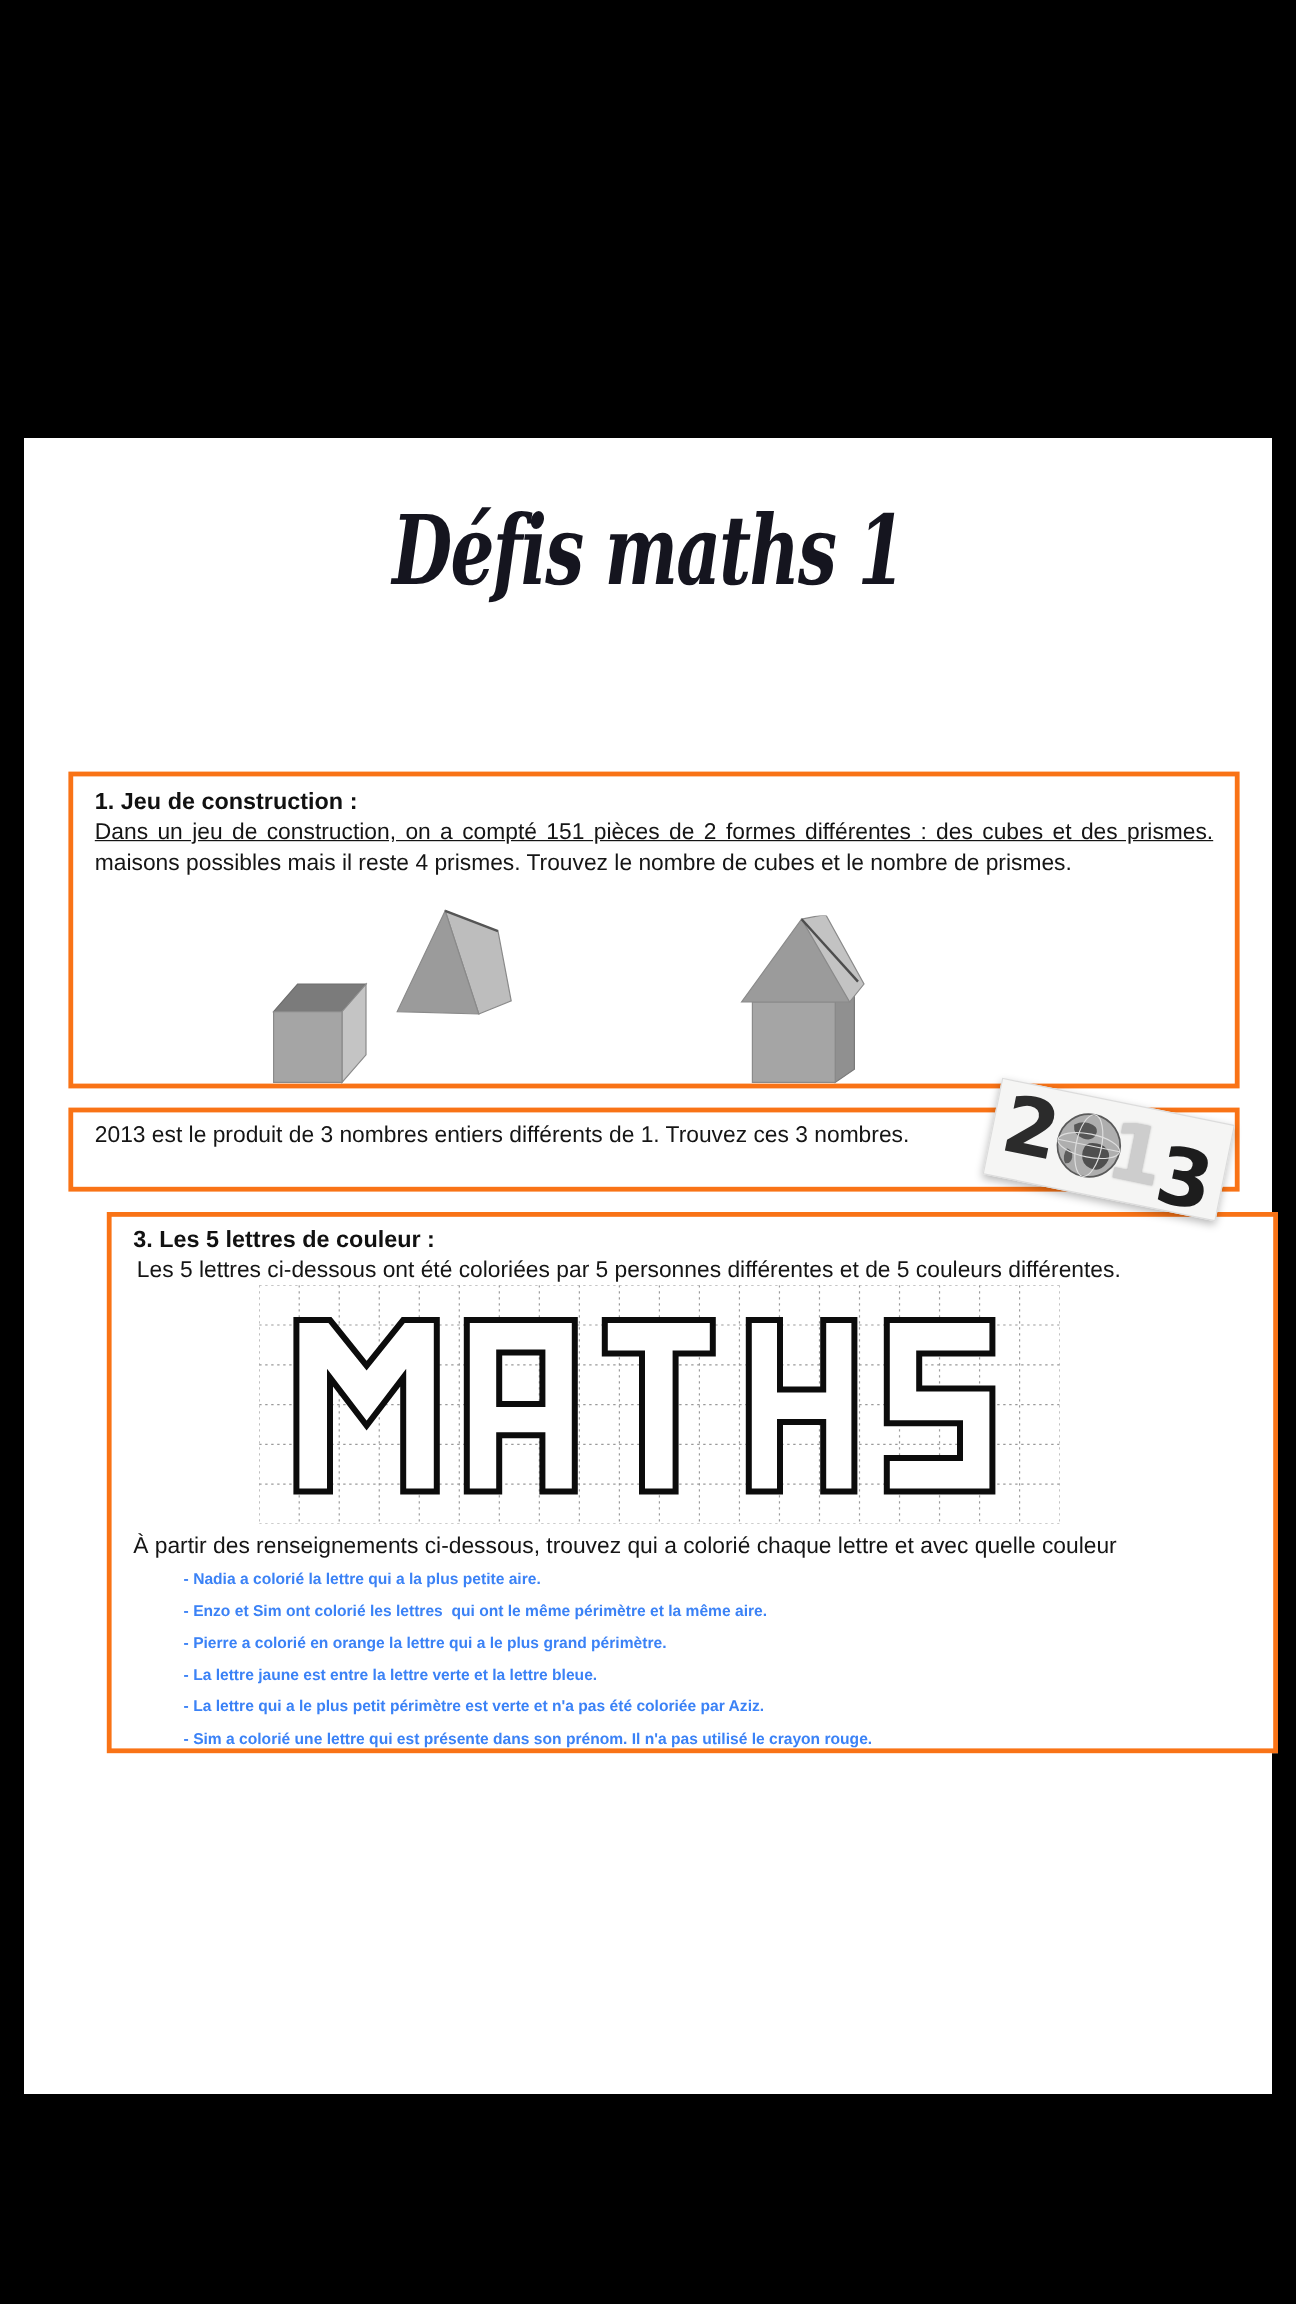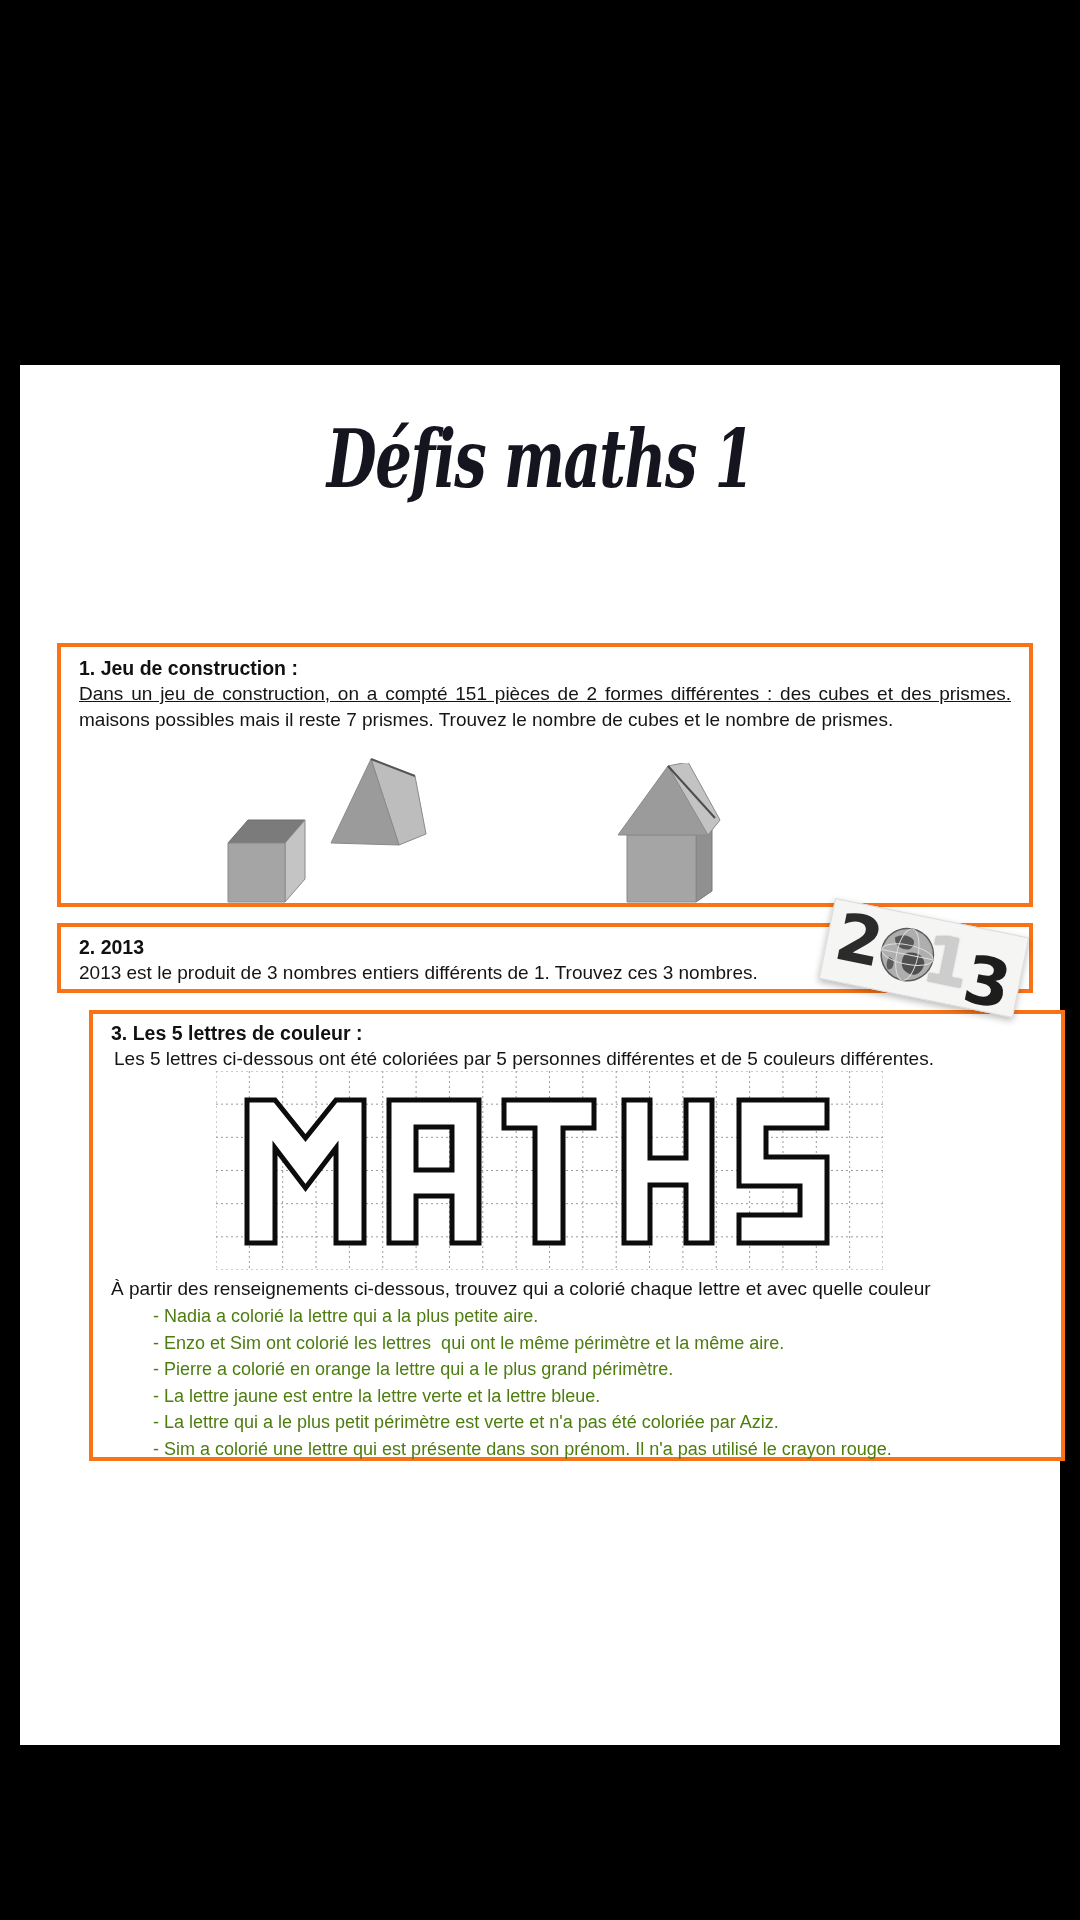--- a/index.html
+++ b/index.html
@@ -38,22 +38,22 @@
   .h-line{
     font-size:19.5px;font-weight:bold;color:#111;
     line-height:26px;white-space:pre;
   }
   .t-line{
     font-size:19px;color:#151515;line-height:25.5px;
   }
   .just{text-align:justify;text-align-last:justify;text-decoration:underline;}
   .abs{position:absolute;}
   .clue{
-    font-size:18px;color:#4d7c0f;line-height:26.5px;
-    padding-left:42px;white-space:pre;
+    font-size:13px;color:#3b82f6;line-height:26.5px;
+    padding-left:42px;white-space:pre;font-weight:bold;
   }
   
   .badge2013{
     position:absolute;left:805px;top:552px;
     width:196px;height:80px;
     background:#f5f5f4;
     border:1px solid #dcdcdc;
     box-shadow:0 3px 7px rgba(0,0,0,.28);
     transform:rotate(11.5deg);
     display:flex;align-items:center;justify-content:center;
@@ -74,21 +74,21 @@
 <body>
 
 <div class="page">
 
   <div class="doc-title">Défis maths 1</div>
 
   <div class="qbox" id="box1">
     <div class="inner">
       <div class="h-line">1. Jeu de construction :</div>
       <div class="t-line just">Dans un jeu de construction, on a compté 151 pièces de 2 formes différentes : des cubes et des prismes.</div>
-      <div class="t-line">maisons possibles mais il reste 7 prismes. Trouvez le nombre de cubes et  le nombre de prismes.</div>
+      <div class="t-line">maisons possibles mais il reste 4 prismes. Trouvez le nombre de cubes et  le nombre de prismes.</div>
     </div>
   </div>
 
   <svg class="abs" style="left:205px;top:452px;" width="90" height="88" viewBox="0 0 90 88">
     <polygon points="3,26 23,3 80,3 60,26" fill="#7b7b7b" stroke="#6e6e6e" stroke-width="1"></polygon>
     <polygon points="60,26 80,3 80,62 60,85" fill="#c4c4c4" stroke="#8a8a8a" stroke-width="1"></polygon>
     <polygon points="3,26 60,26 60,85 3,85" fill="#a5a5a5" stroke="#8a8a8a" stroke-width="1"></polygon>
   </svg>
 
   <svg class="abs" style="left:305px;top:390px;" width="105" height="96" viewBox="0 0 105 96">
@@ -100,21 +100,20 @@
   <svg class="abs" style="left:595px;top:398px;" width="108" height="142" viewBox="0 0 108 142">
     <polygon points="81,72 97,62 97,128 81,139" fill="#909090" stroke="#7a7a7a" stroke-width="1"></polygon>
     <polygon points="12,72 81,72 81,139 12,139" fill="#a5a5a5" stroke="#8a8a8a" stroke-width="1"></polygon>
     <polygon points="53,3 73,-1 105,57 93,72 81,62" fill="#c3c3c3" stroke="#8a8a8a" stroke-width="1"></polygon>
     <polygon points="53,3 3,72 93,72" fill="#9b9b9b" stroke="#8a8a8a" stroke-width="1"></polygon>
     <line x1="53" y1="3" x2="100" y2="55" stroke="#4d4d4d" stroke-width="2"></line>
   </svg>
 
   <div class="qbox" id="box2">
     <div class="inner" style="padding-top:7px;">
-      <div class="h-line">2. 2013</div>
       <div class="t-line">2013 est le produit de 3 nombres entiers différents de 1. Trouvez ces 3 nombres.</div>
     </div>
   </div>
 
   <div class="badge2013">
     <span class="d d2">2</span>
     <svg width="58" height="58" viewBox="0 0 60 60">
       <circle cx="30" cy="30" r="27" fill="#aeaeae" stroke="#5a5a5a" stroke-width="1.5"></circle>
       <path d="M14,15 q8,-6 16,-3 q6,2 4,8 q-2,6 -10,5 q-9,-1 -10,-10z" fill="#565656"></path>
       <path d="M30,28 q10,-3 16,2 q5,5 2,12 q-4,9 -13,7 q-8,-2 -9,-10 q-1,-8 4,-11z" fill="#4f4f4f"></path>

